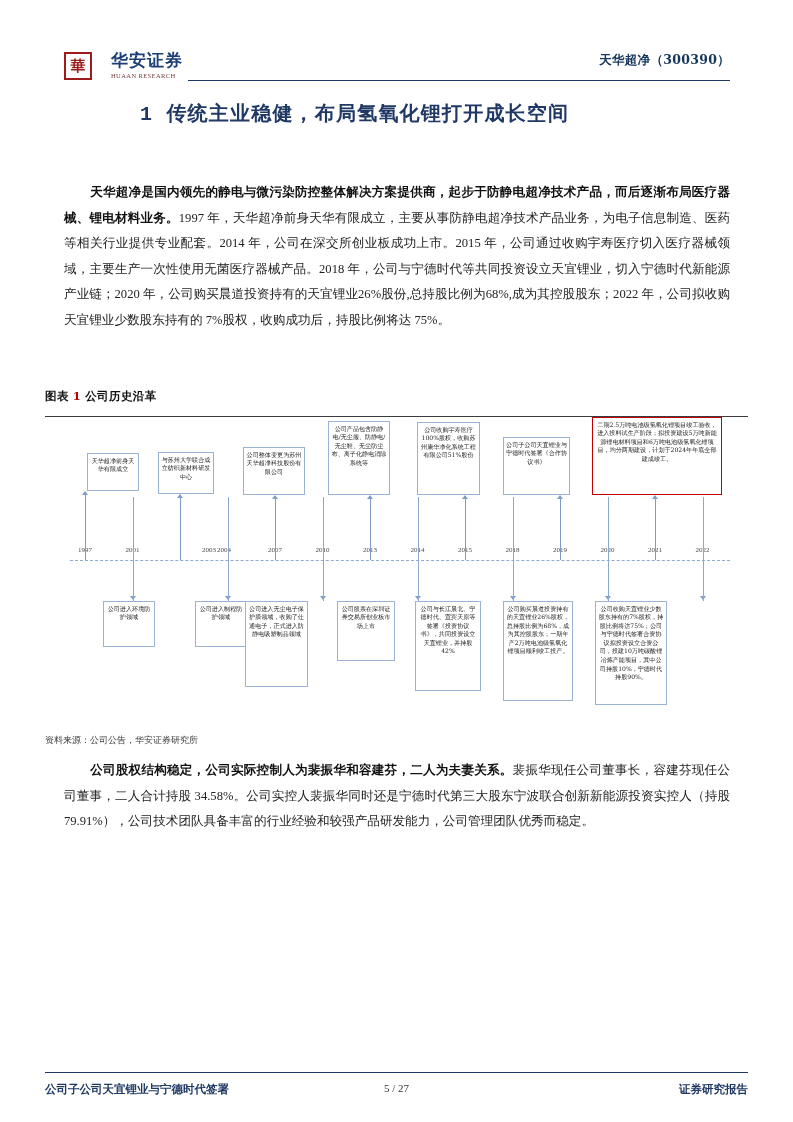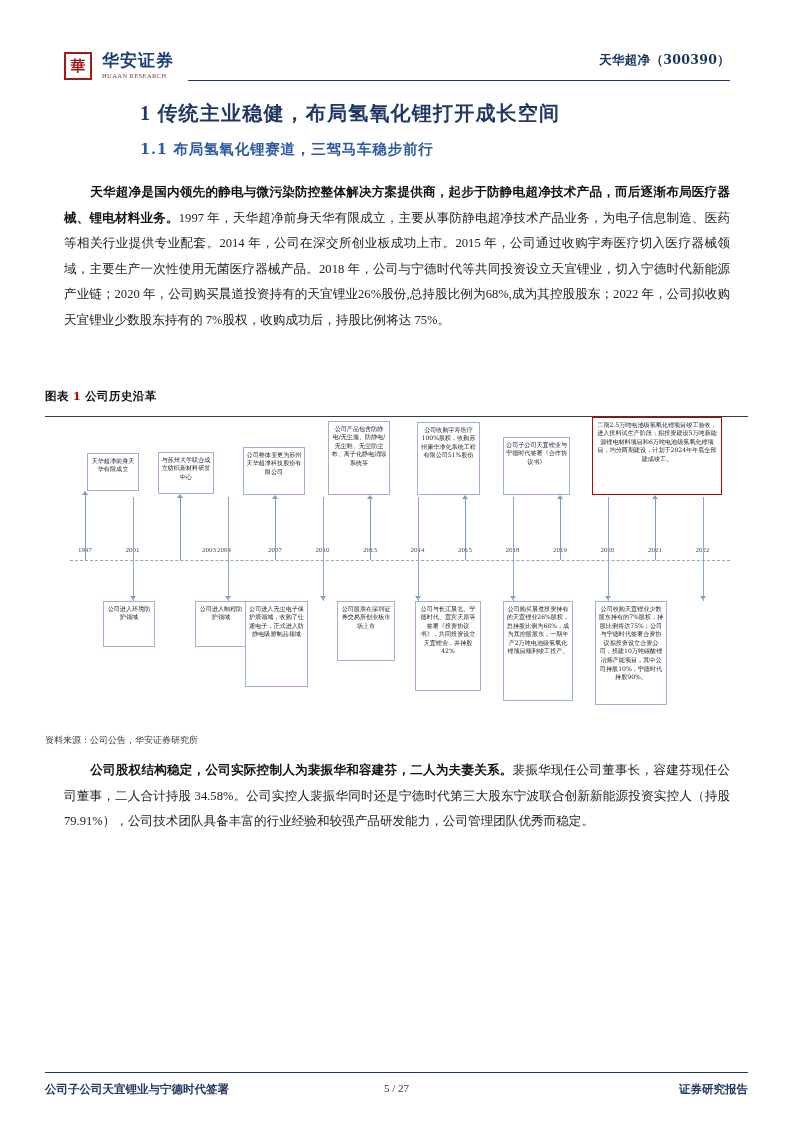--- a/index.html
+++ b/index.html
@@ -15,21 +15,21 @@
 
   
   .header { position:absolute; left:64px; top:52px; width:666px; height:42px; }
   .logo-wrap { position:absolute; left:0; top:0; display:flex; align-items:flex-start; }
   .logo-seal {
     width:28px; height:28px; border:2px solid #9e1b1b; box-sizing:border-box;
     display:flex; align-items:center; justify-content:center;
     color:#9e1b1b; font-size:15px; line-height:1; font-weight:bold;
     font-family:"DejaVu Serif", serif;
   }
-  .logo-text { margin-left:10px; }
+  .logo-text { margin-left:19px; }
   .logo-cn {
     font-size:17px; font-weight:bold; color:#1c3f75; letter-spacing:1px;
     font-family:"DejaVu Serif", serif; line-height:1.05;
   }
   .logo-en {
     font-size:6.5px; color:#7a4040; letter-spacing:.4px; margin-top:2px;
     font-family:"Liberation Serif", serif;
   }
   .hdr-right {
     position:absolute; right:0; top:0; text-align:right;
@@ -38,21 +38,21 @@
   }
   .hdr-rule {
     position:absolute; left:124px; right:0; top:28px;
     border-top:1.6px solid #1f3864;
   }
 
   
   .h1 {
     position:absolute; left:140px; top:100px; width:600px;
     font-size:20px; font-weight:bold; color:#1f3864; letter-spacing:1.2px;
-    font-family:Liberation Serif, serif;
+    font-family:Liberation Mono, monospace;
   }
   .h2 {
     position:absolute; left:140px; top:140px; width:600px;
     font-size:14.5px; font-weight:bold; color:#2e5aa0; letter-spacing:.8px;
     font-family:"DejaVu Serif", serif;
   }
 
   
   .para {
     position:absolute; width:666px; left:64px;
@@ -127,21 +127,20 @@
       <div class="logo-text">
         <div class="logo-cn">华安证券</div>
         <div class="logo-en">HUAAN RESEARCH</div>
       </div>
     </div>
     <div class="hdr-right">天华超净（300390）</div>
     <div class="hdr-rule"></div>
   </div>
 
   <div class="h1">1 传统主业稳健，布局氢氧化锂打开成长空间</div>
-  <div class="h2">1.1 布局氢氧化锂赛道，三驾马车稳步前行</div>
 
   <div class="para" id="para-1">
     <span class="ind"></span><span class="lead">天华超净是国内领先的静电与微污染防控整体解决方案提供商，起步于防静电超净技术产品，而后逐渐布局医疗器械、锂电材料业务。</span><span>1997 年，天华超净前身天华有限成立，主要从事防静电超净技术产品业务，为电子信息制造、医药等相关行业提供专业配套。2014 年，公司在深交所创业板成功上市。2015 年，公司通过收购宇寿医疗切入医疗器械领域，主要生产一次性使用无菌医疗器械产品。2018 年，公司与宁德时代等共同投资设立天宜锂业，切入宁德时代新能源产业链；2020 年，公司购买晨道投资持有的天宜锂业26%股份,总持股比例为68%,成为其控股股东；2022 年，公司拟收购天宜锂业少数股东持有的 7%股权，收购成功后，持股比例将达 75%。</span>
   </div>
 
   <div class="exh-title-bar">
     <span class="exh-title">图表</span>
     <span class="exh-title exh-num">1</span>
     <span class="exh-title">公司历史沿革</span>
   </div>

